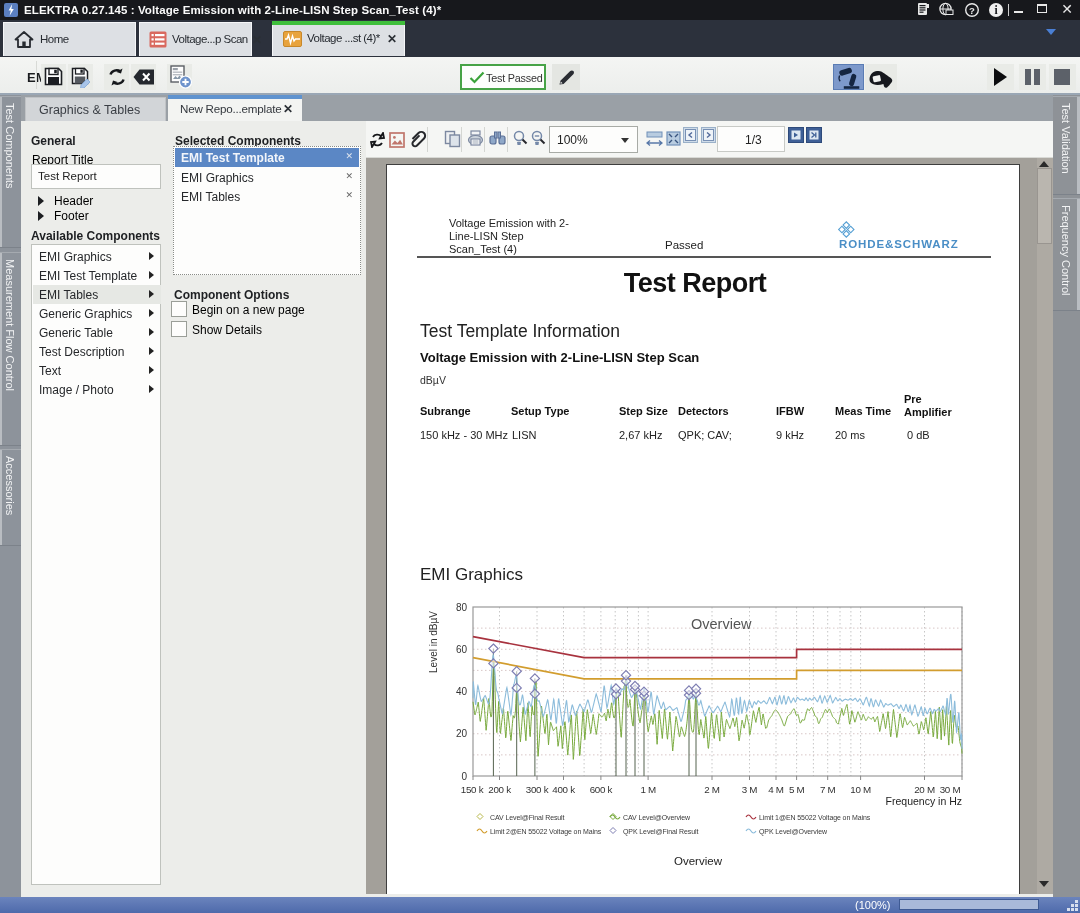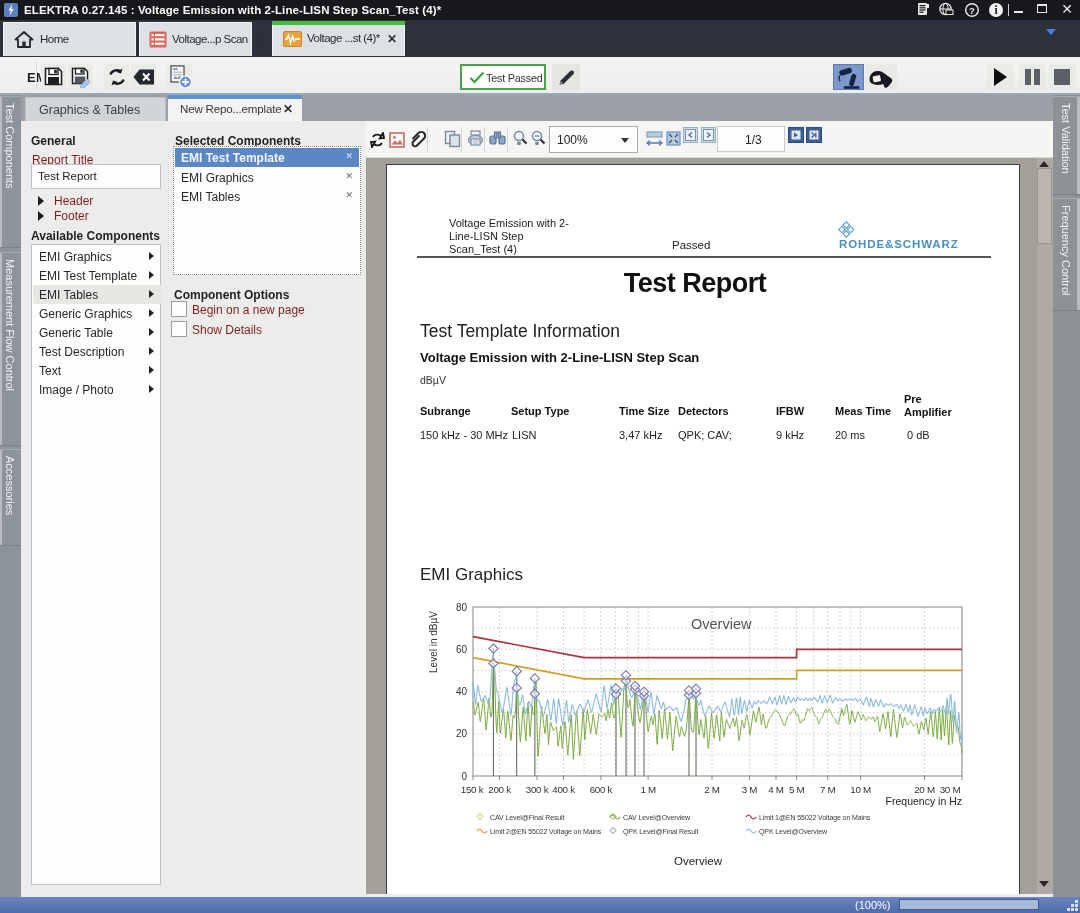--- a/index.html
+++ b/index.html
@@ -38,21 +38,21 @@
 .vtabR span { left:7px; }
 
 
 #innerband { left:21px; top:95px; width:1032px; height:26px; background:#9aa0a6; }
 .itab1 { left:4px; top:2px; width:141px; height:24px; background:#d2d5d8; border:1px solid #c0c3c6; border-bottom:none; font-size:12.5px; color:#3a3e44; }
 .itab2 { left:147px; top:0px; width:134px; height:26px; background:#f3f4f2; border-top:4px solid #5f93cf; font-size:12.5px; color:#33373d; }
 
 
 #lpanel { left:21px; top:121px; width:343px; height:776px; background:#ecedea; }
 .h12 { font-size:12px; font-weight:bold; color:#1d1f22; }
-.t12 { font-size:12px; color:#7f1d1d; }
+.t12 { font-size:12px; color:#000000; }
 .whitebox { background:#fdfdfc; border:1px solid #bfc2bd; }
 .lrow { position:absolute; left:1px; width:128px; height:19px; font-size:12px; color:#26282b; padding:3px 0 0 6px; }
 .lrow .arr { position:absolute; right:7px; top:5px; width:0; height:0; border-left:5px solid #222; border-top:4px solid transparent; border-bottom:4px solid transparent; }
 
 
 #pvtoolbar { left:366px; top:121px; width:687px; height:37px; background:#f5f6f4; border-bottom:1px solid #d8d9d5; }
 #viewport { left:366px; top:158px; width:675px; height:736px; background:#a3a09a; }
 #page { position:absolute; left:20px; top:6px; width:634px; height:730px; background:#fff; border:1px solid #3e3e3e; border-bottom:none; }
 #vscroll { left:1037px; top:158px; width:16px; height:736px; background:#aeaaa3; }
 
@@ -360,50 +360,50 @@
       <svg style="position:absolute;left:2px;top:2px;" width="10" height="10" viewBox="0 0 10 10">
         <rect x="0.5" y="0.5" width="9" height="9" fill="#dde7f2"></rect>
         <path d="M2.5 2.5 L5.5 5 L2.5 7.5 M6.8 2.5 v5" fill="none" stroke="#3e5f96" stroke-width="1.3"></path>
       </svg>
     </div>
 </div>
 <div id="viewport" class="abs">
     <div id="page">
 
 <div class="abs" style="left:62px;top:52px;width:160px;font-size:11px;color:#222;line-height:13px;">Voltage Emission with 2-<br>Line-LISN Step<br>Scan_Test (4)</div>
-<div class="abs" style="left:285px;top:74px;font-size:11.5px;color:#222;">Passed</div>
+<div class="abs" style="left:278px;top:74px;font-size:11.5px;color:#222;">Passed</div>
 <div class="abs" style="left:446px;top:56px;">
   <svg width="28" height="17" viewBox="0 0 28 17">
           <g stroke="#57a0d4" stroke-width="1.1" fill="none">
             <rect x="11.0" y="1.8" width="4.6" height="4.6" transform="rotate(45 13.3 4.1)"></rect>
             <rect x="15.4" y="6.2" width="4.6" height="4.6" transform="rotate(45 17.7 8.5)"></rect>
             <rect x="11.0" y="10.6" width="4.6" height="4.6" transform="rotate(45 13.3 12.9)"></rect>
             <rect x="6.6" y="6.2" width="4.6" height="4.6" transform="rotate(45 8.9 8.5)"></rect>
           </g>
         </svg>
 </div>
 <div class="abs" style="left:452px;top:73px;font-size:11.5px;font-weight:bold;color:#4a8ec6;letter-spacing:0.9px;white-space:nowrap;">ROHDE&amp;SCHWARZ</div>
 <div class="abs" style="left:30px;top:91px;width:574px;height:1.5px;background:#555;"></div>
 <div class="abs" style="left:0;top:103px;width:616px;text-align:center;font-size:27px;font-weight:bold;color:#111;letter-spacing:-0.5px;">Test Report</div>
 <div class="abs" style="left:33px;top:156px;font-size:17.5px;color:#222;">Test Template Information</div>
 <div class="abs" style="left:33px;top:185px;font-size:13px;font-weight:bold;color:#111;">Voltage Emission with 2-Line-LISN Step Scan</div>
 <div class="abs" style="left:33px;top:209px;font-size:10.5px;color:#333;">dBµV</div>
 <div class="abs" style="left:33px;top:228px;font-size:11px;font-weight:bold;color:#111;white-space:nowrap;">
   <span class="abs" style="left:0;top:12px;white-space:nowrap;">Subrange</span>
   <span class="abs" style="left:91px;top:12px;white-space:nowrap;">Setup Type</span>
-  <span class="abs" style="left:199px;top:12px;white-space:nowrap;">Time Size</span>
+  <span class="abs" style="left:199px;top:12px;white-space:nowrap;">Step Size</span>
   <span class="abs" style="left:258px;top:12px;white-space:nowrap;">Detectors</span>
   <span class="abs" style="left:356px;top:12px;white-space:nowrap;">IFBW</span>
   <span class="abs" style="left:415px;top:12px;white-space:nowrap;">Meas Time</span>
   <span class="abs" style="left:484px;top:0px;width:56px;white-space:normal;line-height:13px;">Pre Amplifier</span>
 </div>
 <div class="abs" style="left:33px;top:264px;font-size:11px;color:#222;white-space:nowrap;">
   <span class="abs" style="left:0;top:0;white-space:nowrap;">150 kHz - 30 MHz</span>
   <span class="abs" style="left:92px;top:0;white-space:nowrap;">LISN</span>
-  <span class="abs" style="left:199px;top:0;white-space:nowrap;">3,47 kHz</span>
+  <span class="abs" style="left:199px;top:0;white-space:nowrap;">2,67 kHz</span>
   <span class="abs" style="left:258px;top:0;white-space:nowrap;">QPK; CAV;</span>
   <span class="abs" style="left:356px;top:0;white-space:nowrap;">9 kHz</span>
   <span class="abs" style="left:415px;top:0;white-space:nowrap;">20 ms</span>
   <span class="abs" style="left:487px;top:0;white-space:nowrap;">0 dB</span>
 </div>
 <div class="abs" style="left:33px;top:400px;font-size:17px;color:#222;">EMI Graphics</div>
 
 <svg class="abs" style="left:0;top:425px;" width="634" height="262" viewBox="0 0 634 262">
 <line x1="112.5" y1="17" x2="112.5" y2="186" stroke="#c6c6c6" stroke-width="1" stroke-dasharray="1.5,2.5"></line>
 <line x1="150.0" y1="17" x2="150.0" y2="186" stroke="#c6c6c6" stroke-width="1" stroke-dasharray="1.5,2.5"></line>

